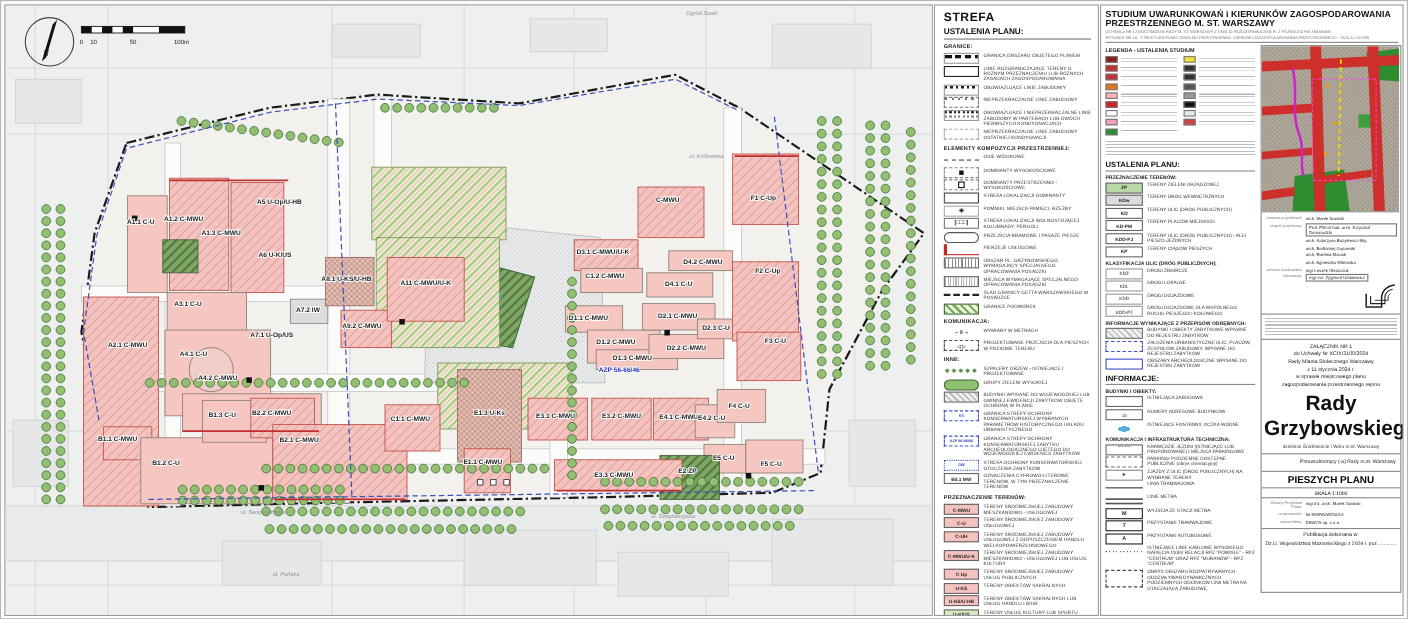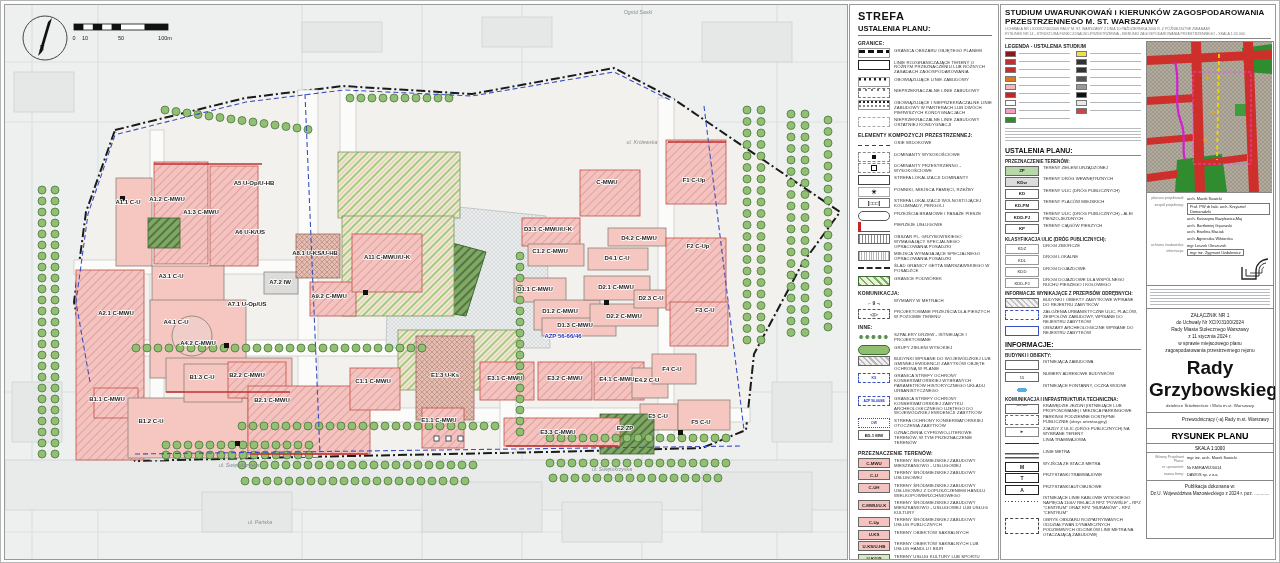--- a/index.html
+++ b/index.html
@@ -1124,21 +1124,21 @@
               <div class="zal-line">w sprawie miejscowego planu</div>
               <div class="zal-line">zagospodarowania przestrzennego rejonu</div>
             </div>
           <div class="zal-big">Rady</div>
           <div class="zal-big">Grzybowskiego</div>
           <div class="zal-sub">dzielnice Śródmieście i Wola m.st. Warszawy</div>
         </div>
         <div class="przew">Przewodniczący (-a) Rady m.st. Warszawy</div>
 
         <div class="rys">
-          <div class="rys-title">RYSUNEK PLANU</div>
+          <div class="rys-title">PIESZYCH PLANU</div>
           <div class="rys-skala">SKALA 1:1000</div>
           <div class="rys-rows" id="rysunek-rows">
               <div class="pj-row">
                 <div class="pj-k">Główny Projektant Planu:</div>
                 <div class="pj-v">mgr inż. arch. Marek Sawicki</div>
               </div>
               <div class="pj-row">
                 <div class="pj-k">nr uprawnień:</div>
                 <div class="pj-v">Nr KM/RA/WZ/0014</div>
               </div>

